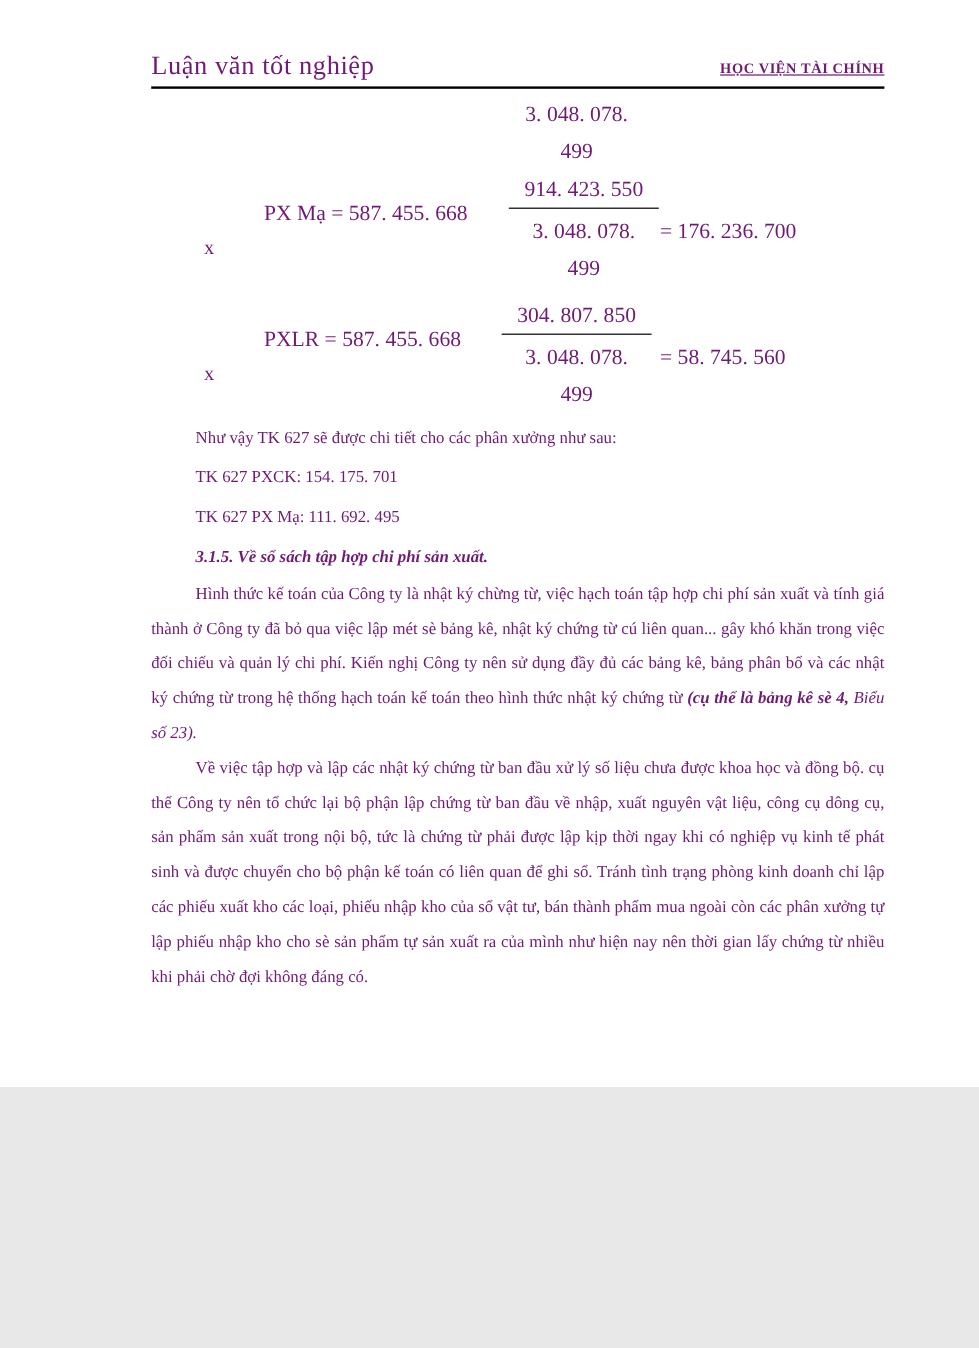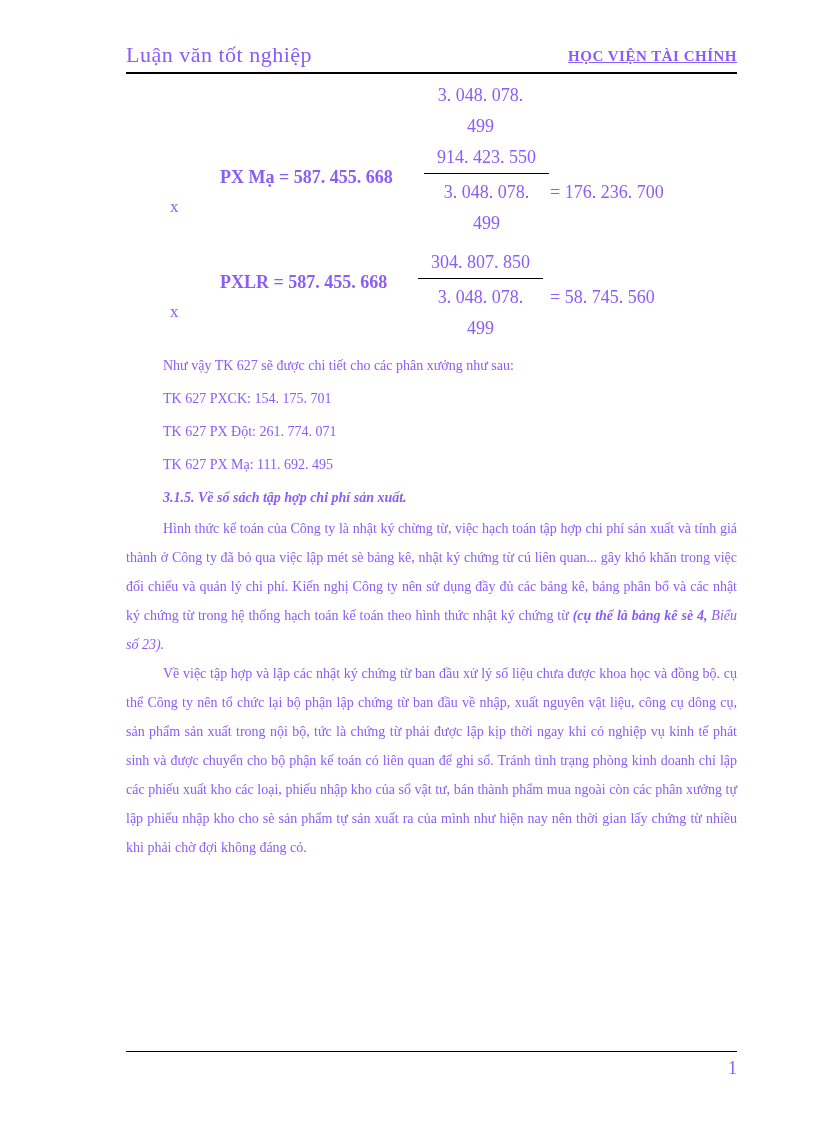--- a/index.html
+++ b/index.html
@@ -1,48 +1,48 @@
 <!DOCTYPE html>
 <html><head>
 <meta charset="utf-8">
 <style>
   * { margin: 0; padding: 0; box-sizing: border-box; }
   html, body { background: #e8e8e8; }
   .page {
     width: 816px;
-    height: 1123px;
+    height: 906px;
     margin: 0 auto;
     background: #ffffff;
     position: relative;
     font-family: "Liberation Serif", "DejaVu Serif", serif;
-    color: #8b5cf6;
+    color: #701a75;
     overflow: hidden;
   }
   
   .header {
     position: absolute;
     top: 42px;
     left: 126px;
     width: 611px;
     display: flex;
     justify-content: space-between;
     align-items: flex-end;
     border-bottom: 2px solid #000;
     padding-bottom: 4px;
   }
   .header-left { font-size: 22px; letter-spacing: 0.5px; }
-  .header-right { font-size: 15px; font-weight: bold; text-decoration: underline; letter-spacing: 0.5px; padding-bottom: 3px; margin-left: 47px; }
+  .header-right { font-size: 12px; font-weight: bold; text-decoration: underline; letter-spacing: 0.5px; padding-bottom: 3px; margin-left: 47px; }
 
   
   .formulas { position: absolute; top: 80px; left: 0; width: 816px; height: 266px; font-size: 18px; margin-left: 40px; }
   .top-frac { position: absolute; left: 378px; top: 0; width: 125px; text-align: center; line-height: 31px; }
   .frac { position: absolute; width: 125px; text-align: center; }
   .frac .num { line-height: 22px; padding-bottom: 5px; border-bottom: 1.5px solid #000; }
   .frac .den { line-height: 31px; padding-top: 3px; }
-  .lhs { position: absolute; white-space: nowrap; font-weight: bold; }
+  .lhs { position: absolute; white-space: nowrap; }
   .result { position: absolute; white-space: nowrap; }
   .mult { position: absolute; font-size: 17px; }
 
   .f1-lhs { left: 180px; top: 87px; }
   .f1-frac { left: 384px; top: 66px; }
   .f1-result { left: 510px; top: 102px; }
   .f1-x { left: 130px; top: 117px; }
 
   .f2-lhs { left: 180px; top: 192px; }
   .f2-frac { left: 378px; top: 171px; }
@@ -129,21 +129,20 @@
       </div>
     </div>
     <span class="result f2-result">= 58. 745. 560</span>
 
   </div>
 
   <div class="body-text">
 
     <div class="indent-line">Như vậy TK 627  sẽ được chi tiết  cho các phân xưởng như sau:</div>
     <div class="tk-item">TK 627  PXCK: 154. 175. 701</div>
-    <div class="tk-item">TK 627  PX Đột: 261. 774. 071</div>
     <div class="tk-item">TK 627  PX Mạ: 111. 692. 495</div>
 
     <div class="section-heading">3.1.5. Về sổ sách tập hợp chi phí sản xuất.</div>
 
     <p class="para"><span>Hình thức kế toán của Công ty là nhật ký chừng từ, việc hạch toán tập hợp chi phí sản xuất và tính giá thành ở Công ty đã bỏ qua việc lập mét sè bảng kê, nhật ký chứng từ cú liên quan... gây khó khăn trong việc đối chiếu và quản lý chi phí. Kiến nghị  Công ty nên sử dụng đầy đủ các bảng kê, bảng phân bổ và các nhật ký chứng từ trong hệ thống hạch toán kế toán theo hình thức nhật ký chứng từ </span><span class="bold-italic">(cụ thể là bảng kê sè 4,</span><span class="italic"> Biểu số 23).</span></p>
 
     <p class="para">Về việc tập hợp và lập các nhật ký chứng từ ban đầu xử lý số liệu  chưa được khoa học và đồng bộ. cụ thể Công ty nên tổ chức lại bộ phận lập chứng từ ban đầu về nhập, xuất nguyên vật liệu,  công cụ dông cụ, sản phẩm sản xuất trong nội bộ, tức là chứng từ phải được lập kịp thời ngay khi có nghiệp vụ kinh tế phát sinh và được chuyển cho bộ phận kế toán có liên quan để ghi sổ. Tránh tình trạng phòng kinh  doanh chỉ lập các phiếu xuất kho các loại,  phiếu nhập kho của sổ vật tư, bán thành phẩm mua ngoài còn các phân xưởng tự lập phiếu nhập kho cho sè sản phẩm tự sản xuất ra  của mình như hiện nay nên thời gian lấy chứng từ nhiều  khi phải chờ đợi không đáng có.</p>
 
   </div>
 

